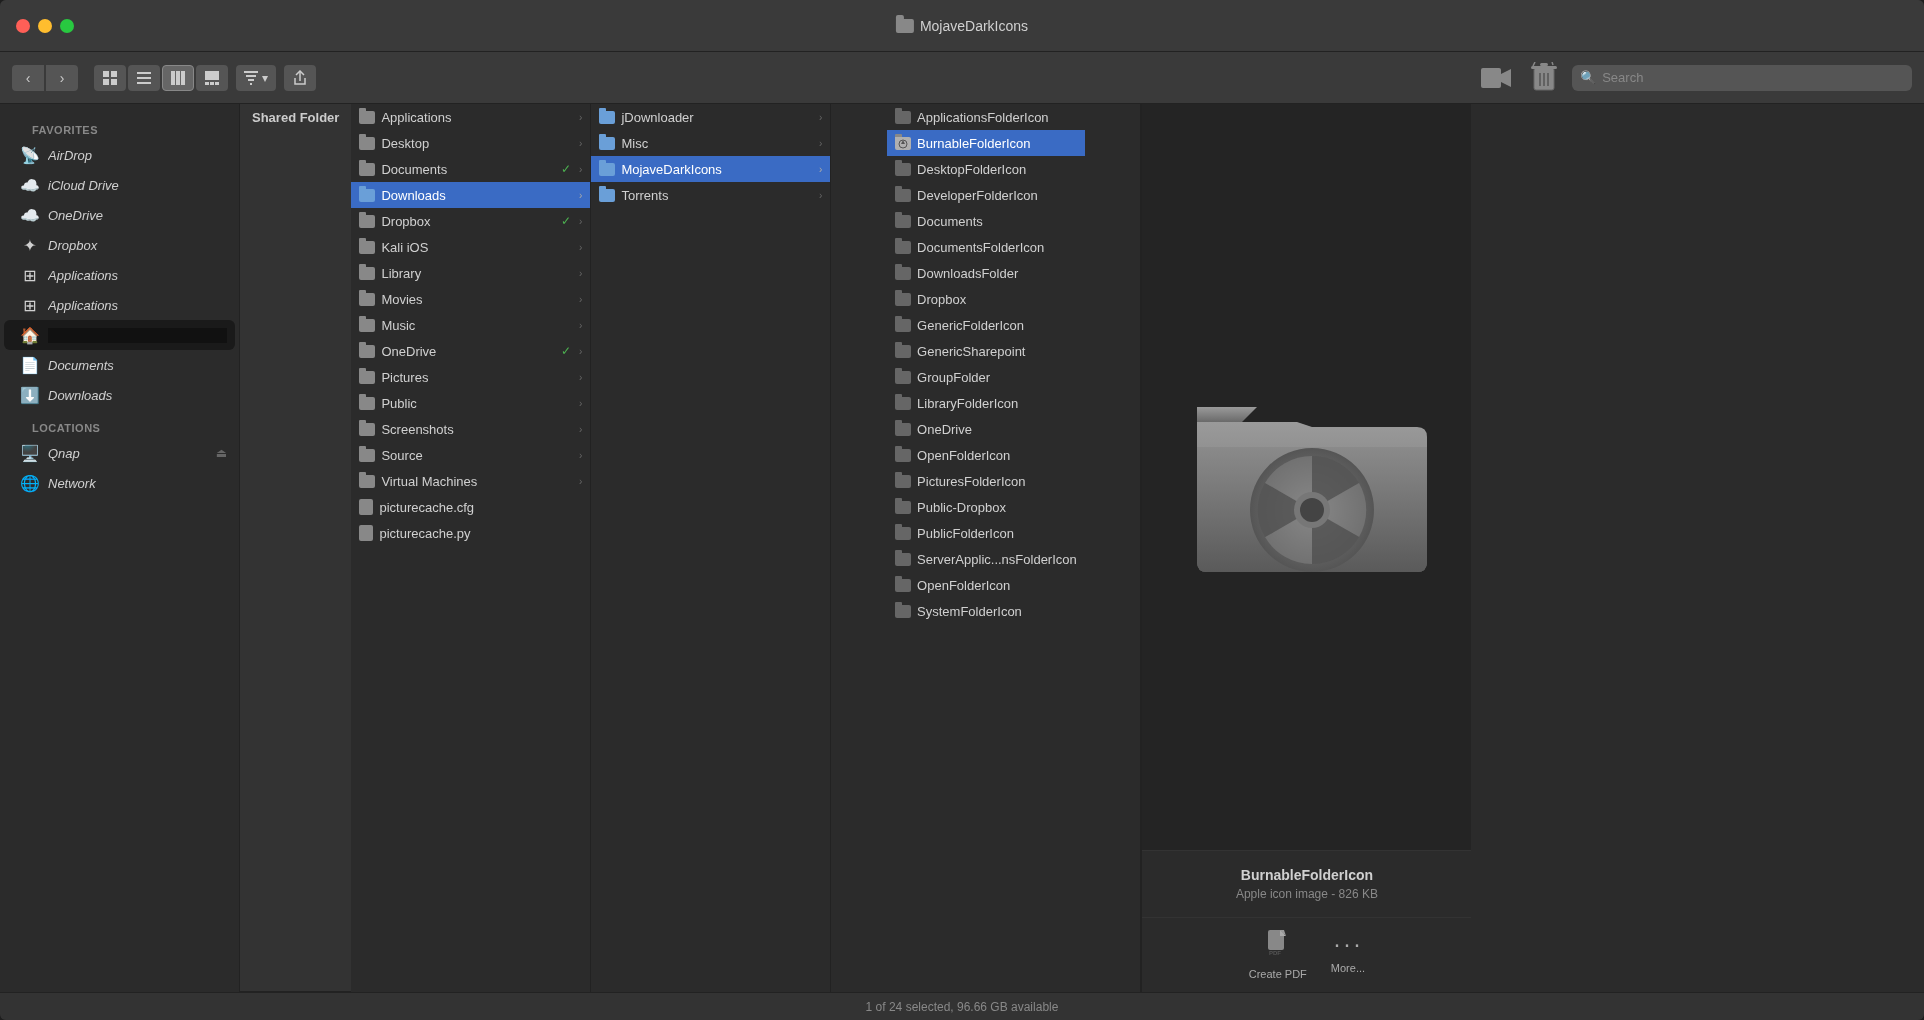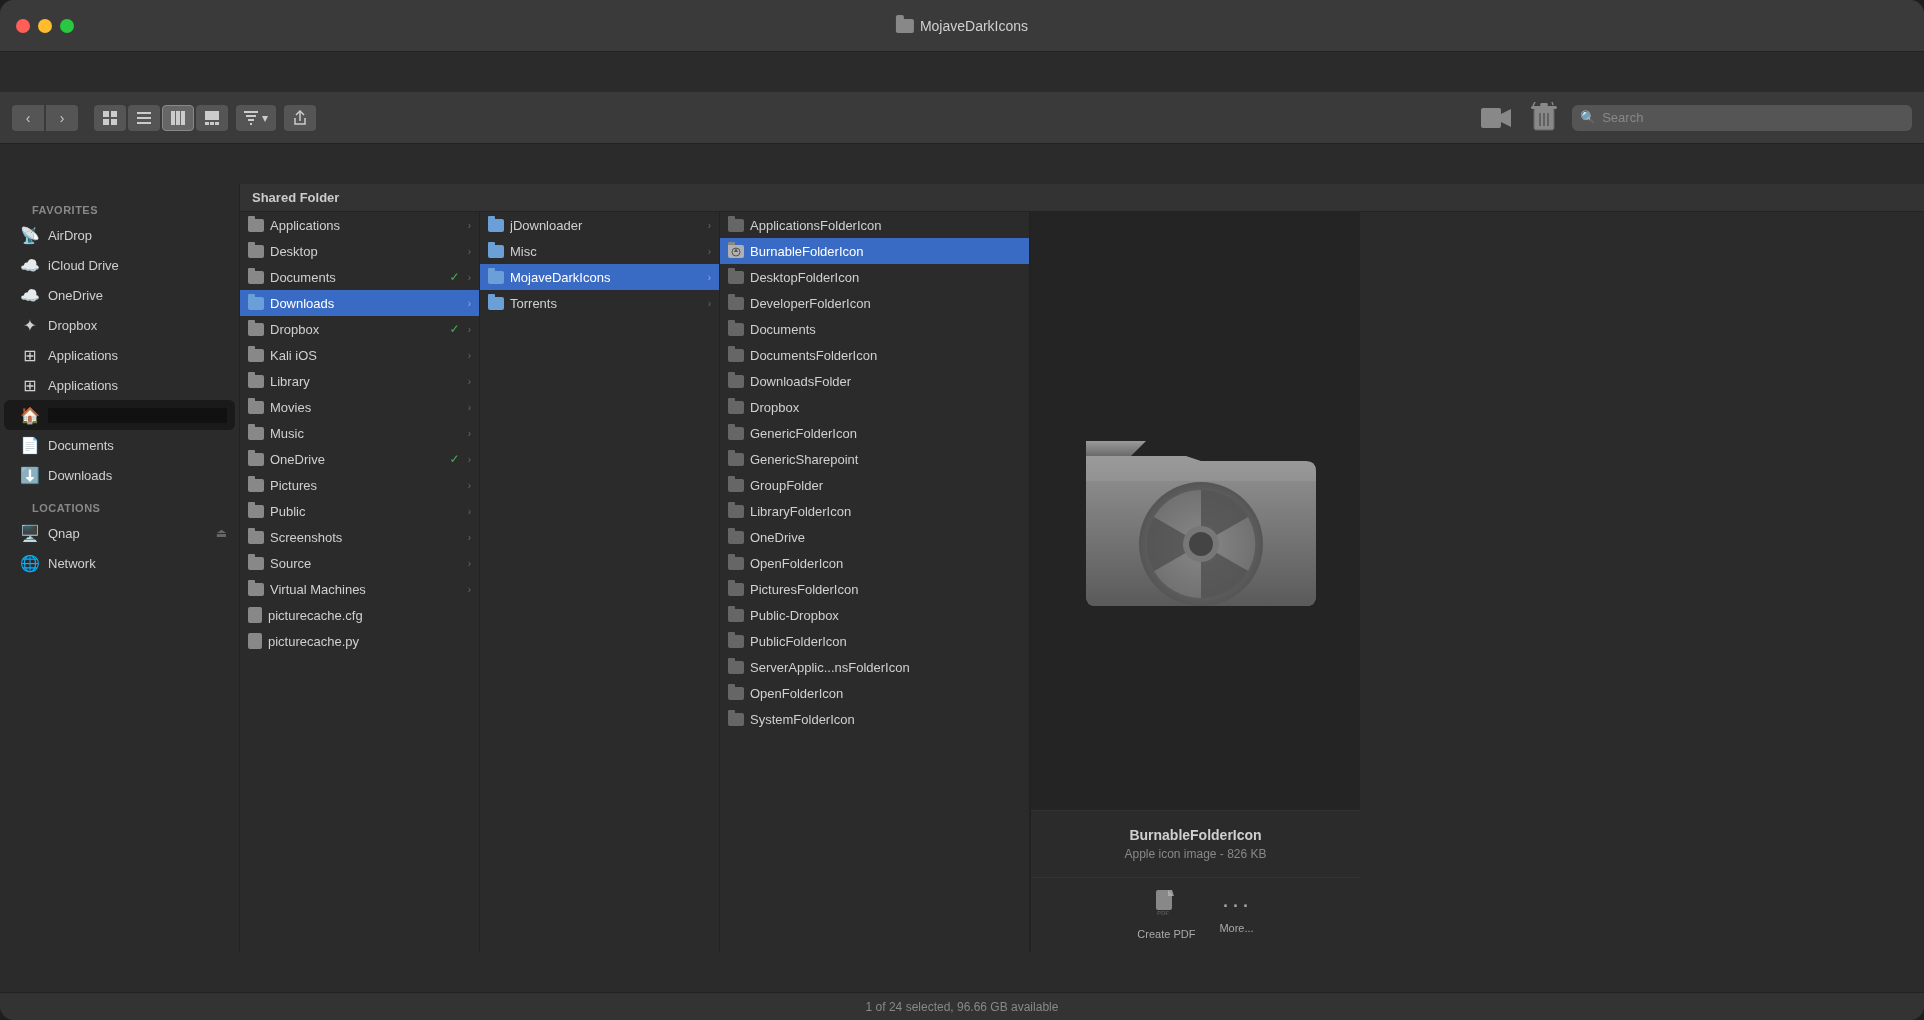--- a/index.html
+++ b/index.html
@@ -9,25 +9,24 @@
       background: #1e1e1e;
       font-family: -apple-system, BlinkMacSystemFont, "SF Pro Text", "Helvetica Neue", sans-serif;
       color: #e0e0e0;
       overflow: hidden;
     }
 
     .window {
       width: 1924px;
       height: 1020px;
       background: #2b2b2b;
-      border-radius: 14px;
+      border-radius: 6px;
       overflow: hidden;
       display: flex;
       flex-direction: column;
-      gap: 40px;
     }
 
     
     .title-bar {
       height: 52px;
       background: #3a3a3a;
       display: flex;
       align-items: center;
       padding: 0 16px;
       gap: 0;
@@ -261,20 +260,21 @@
       width: 20px;
       text-align: center;
       flex-shrink: 0;
     }
 
     .sidebar-item-label {
       flex: 1;
       overflow: hidden;
       text-overflow: ellipsis;
       white-space: nowrap;
+      font-style: italic;
     }
 
     .eject-btn {
       font-size: 12px;
       color: #666;
       margin-left: auto;
     }
 
     
     .content-area {
@@ -604,21 +604,21 @@
         <span class="sidebar-item-label">Qnap</span>
         <span class="eject-btn">⏏</span>
       </div>
       <div class="sidebar-item">
         <span class="sidebar-icon">🌐</span>
         <span class="sidebar-item-label">Network</span>
       </div>
     </div>
 
     <div class="content-area">
-      <div style="display:flex;flex-direction:column;flex:1;overflow:hidden;">
+      <div style="display:flex;flex:1;overflow:hidden;">
 
         <div class="shared-folder-header">Shared Folder</div>
 
         <div style="display:flex;flex:1;overflow-x:auto;overflow-y:hidden;">
 
           <div class="column-pane" style="min-width:240px;">
             <div class="column-list">
               <div class="column-item">
                 <div class="col-folder-icon"></div>
                 <span class="item-name">Applications</span>
@@ -726,21 +726,21 @@
                 <span class="chevron-right" style="color:#aaa;">›</span>
               </div>
               <div class="column-item">
                 <div class="col-folder-icon blue"></div>
                 <span class="item-name">Torrents</span>
                 <span class="chevron-right">›</span>
               </div>
             </div>
           </div>
 
-          <div class="column-pane" style="min-width:310px;">
+          <div class="column-pane" style="min-width:310px;align-items:center;">
             <div class="column-list">
               <div class="column-item">
                 <div class="col-folder-icon dark"></div>
                 <span class="item-name">ApplicationsFolderIcon</span>
               </div>
               <div class="column-item selected" style="background:#3a6bc4;">
                 <div class="col-folder-icon" style="background:#b0b0b0;">
                   <svg style="position:absolute;top:2px;left:2px;" width="12" height="10" viewBox="0 0 12 10">
                     <circle cx="6" cy="5" r="4" fill="none" stroke="#555" stroke-width="1"></circle>
                     <path d="M6 1 L8 5 L4 5 Z" fill="#555"></path>

